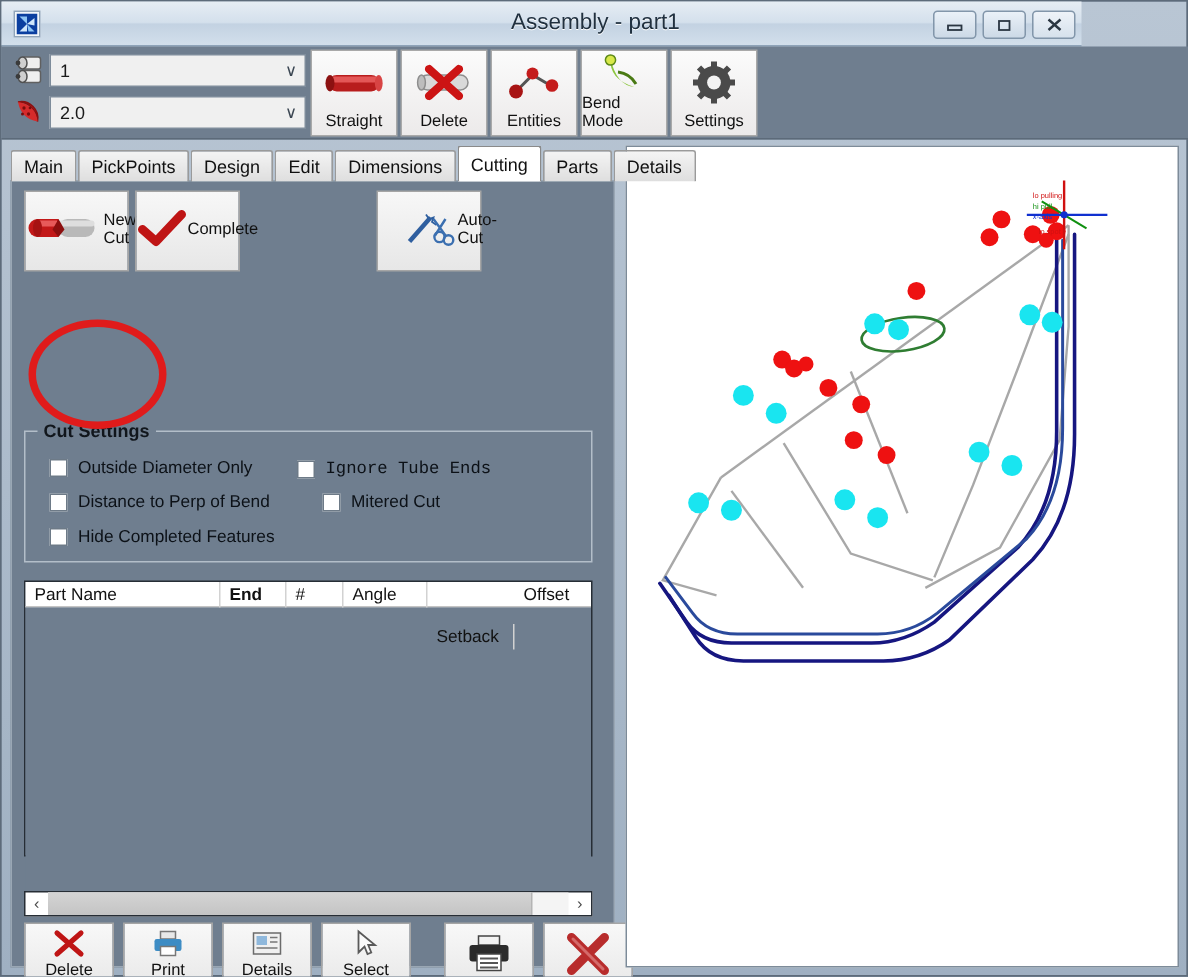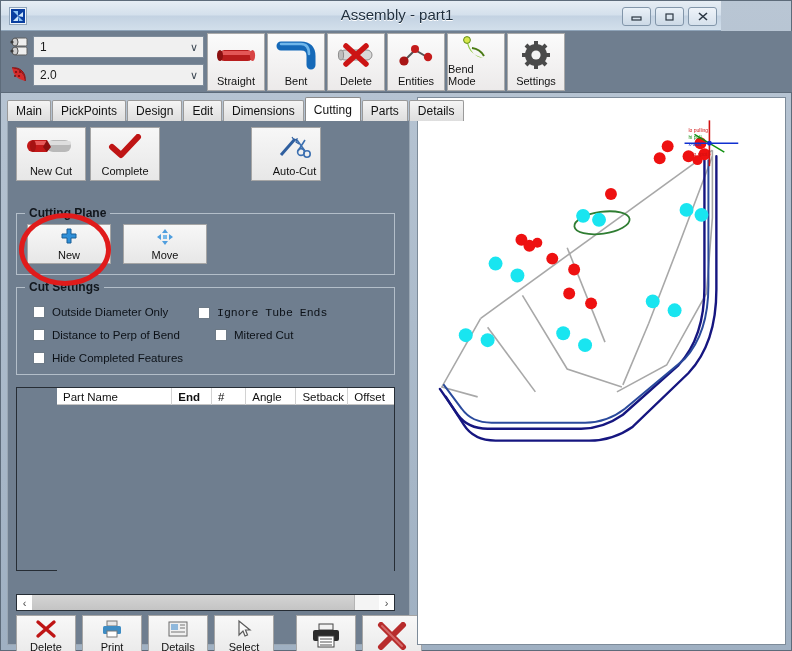--- a/index.html
+++ b/index.html
@@ -106,21 +106,21 @@
     width: 403px; height: 525px;
     background: #6f7e8f;
     border: 1px solid #9aa7b4;
   }
 
   .cutbar { position: absolute; left: 8px; top: 6px; display: flex; align-items: flex-start; }
   .cutbtn {
     width: 70px; height: 54px;
     background: linear-gradient(#f7f7f7, #e7e7e7);
     border: 1px solid #a5a5a5;
-    display: flex; flex-direction: column; align-items: center; 
+    display: flex; align-items: center; 
     padding-bottom: 3px; margin-right: 4px;
   }
   .cutbtn .ico { flex: 1; display: flex; align-items: center; justify-content: center; }
   .cutbtn .lbl { font-size: 11px; color: #111; }
   .autocut-wrap { position: absolute; left: 243px; top: 6px; }
 
   .group {
     position: absolute;
     border: 1px solid #b3bec9;
   }
@@ -148,21 +148,20 @@
     width: 12px; height: 12px; background: #fff;
     border: 1px solid #6d7a87; margin-right: 7px;
   }
 
   
   .tablewrap {
     position: absolute; left: 8px; top: 266px;
     width: 379px; height: 184px;
     background: #6f7e8f;
     border: 1px solid #262d35;
-    padding-left: 40px;
   }
   .thead { display: flex; height: 17px; background: #fff; border-bottom: 1px solid #c4c4c4; }
   .th {
     font-size: 11.5px; color: #111;
     display: flex; align-items: center; padding-left: 6px;
     border-right: 1px solid #d2d2d2; height: 17px;
   }
   .tbody { height: 189px; background: #6f7e8f; }
 
   .hscroll {
@@ -288,29 +287,20 @@
           <svg width="46" height="26" viewBox="0 0 46 26">
             <rect x="6" y="8" width="34" height="11" rx="5.5" fill="#b81d1d"></rect>
             <rect x="6" y="9" width="34" height="4" rx="2" fill="#e35757"></rect>
             <ellipse cx="7" cy="13.5" rx="3" ry="5.5" fill="#8c1111"></ellipse>
             <ellipse cx="39.5" cy="13.5" rx="2.6" ry="5.5" fill="#d84444"></ellipse>
           </svg>
         </span>
         <span class="lbl">Straight</span>
       </div>
 
-      <div class="tb-btn">
-        <span class="ico">
-          <svg width="46" height="30" viewBox="0 0 46 30">
-            <path d="M8 6 L28 6 Q38 6 38 16 L38 25" stroke="#1569b8" stroke-width="9" fill="none" stroke-linecap="round"></path>
-            <path d="M8 4 L28 4 Q36 4 36 14" stroke="#6fb6ea" stroke-width="2.6" fill="none" stroke-linecap="round"></path>
-          </svg>
-        </span>
-        <span class="lbl">Bent</span>
-      </div>
 
       <div class="tb-btn">
         <span class="ico">
           <svg width="46" height="28" viewBox="0 0 46 28">
             <rect x="7" y="9" width="32" height="10" rx="5" fill="#d9d9d9" stroke="#8e8e8e"></rect>
             <ellipse cx="8" cy="14" rx="2.6" ry="5" fill="#bdbdbd" stroke="#8e8e8e"></ellipse>
             <path d="M13 5 L33 23 M33 5 L13 23" stroke="#cc1414" stroke-width="5.5" stroke-linecap="round"></path>
           </svg>
         </span>
         <span class="lbl">Delete</span>
@@ -421,40 +411,20 @@
               <path d="M15 3 l2 3 l3 -1 l-1 3 l3 2" stroke="#2f5f9f" stroke-width="1.2" fill="none"></path>
               <circle cx="24" cy="18" r="3.4" fill="none" stroke="#3b6fb0" stroke-width="1.6"></circle>
               <circle cx="30" cy="20" r="3.2" fill="none" stroke="#3b6fb0" stroke-width="1.6"></circle>
               <path d="M20 6 L28 17 M28 6 L21 17" stroke="#3b6fb0" stroke-width="1.6" fill="none"></path>
             </svg>
           </span>
           <span class="lbl">Auto-Cut</span>
         </div>
       </div>
 
-      <div class="group" id="grp-plane">
-        <div class="gtitle">Cutting Plane</div>
-        <div class="planebtn" style="left:10px;">
-          <span class="ico">
-            <svg width="18" height="18" viewBox="0 0 18 18">
-              <path d="M7 1 h4 v5 h5 v4 h-5 v5 h-4 v-5 h-5 v-4 h5 z" fill="#2f8fd8" stroke="#1a5e96"></path>
-            </svg>
-          </span>
-          <span class="lbl">New</span>
-        </div>
-        <div class="planebtn" style="left:106px;">
-          <span class="ico">
-            <svg width="18" height="18" viewBox="0 0 18 18">
-              <path d="M9 1 L12 5 H6 Z M9 17 L12 13 H6 Z M1 9 L5 6 V12 Z M17 9 L13 6 V12 Z" fill="#4f9ede"></path>
-              <rect x="7" y="7" width="4" height="4" fill="#77b9ea"></rect>
-            </svg>
-          </span>
-          <span class="lbl">Move</span>
-        </div>
-      </div>
 
       <div class="group" id="grp-cuts">
         <div class="gtitle">Cut Settings</div>
 
         <div class="cbrow" style="left:16px; top:18px;">
           <span class="cbox"></span>
           <span>Outside Diameter Only</span>
         </div>
         <div class="cbrow" style="left:181px; top:18px;font-family:Liberation Mono, monospace;">
           <span class="cbox"></span>
@@ -473,21 +443,21 @@
           <span>Hide Completed Features</span>
         </div>
       </div>
 
       <div class="tablewrap">
         <div class="thead">
           <div class="th" style="width:130px;">Part Name</div>
           <div class="th" style="width:44px;font-weight:bold;">End</div>
           <div class="th" style="width:38px;">#</div>
           <div class="th" style="width:56px;">Angle</div>
-          <div class="th" style="width:58px;">Setback</div>
+          <div class="th" style="width:58px;margin-top:28px;">Setback</div>
           <div class="th" style="width:51px; border-right:none;">Offset</div>
         </div>
         <div class="tbody"></div>
       </div>
 
       <div class="hscroll">
         <div class="hs-arrow">‹</div>
         <div class="hs-track">
           <div class="hs-thumb"></div>
         </div>

